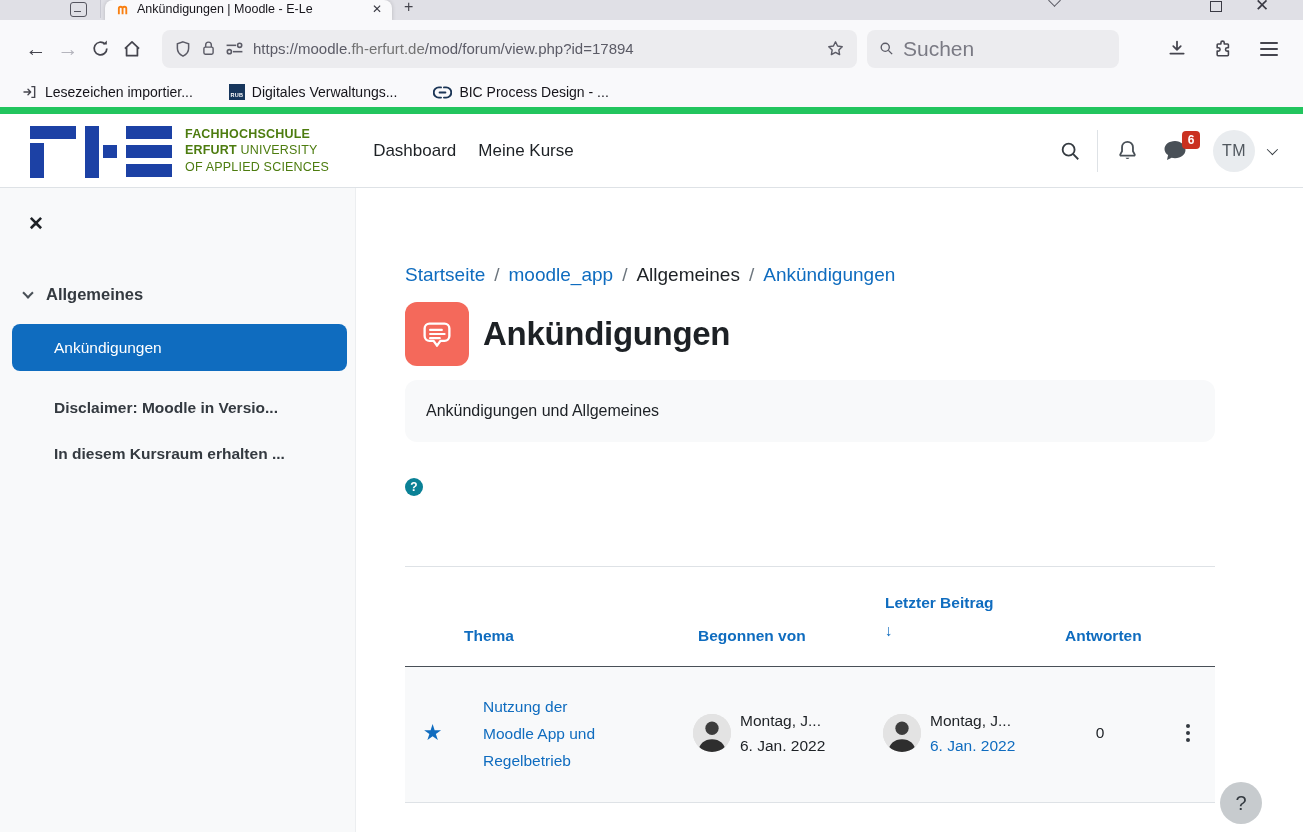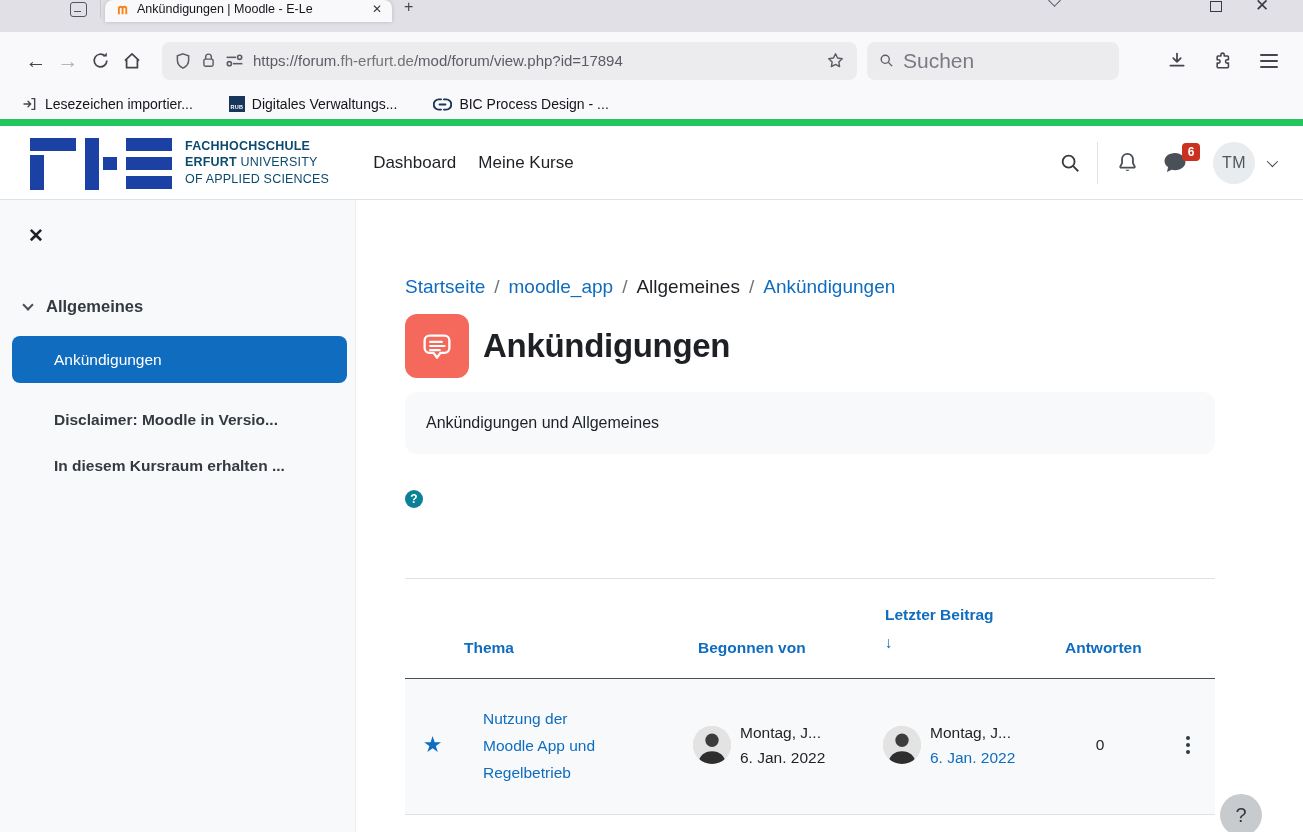--- a/index.html
+++ b/index.html
@@ -1,21 +1,21 @@
 <!DOCTYPE html>
 <html><head>
 <meta charset="utf-8">
 <style>
   * { margin:0; padding:0; box-sizing:border-box; }
   html,body { width:1303px; height:832px; overflow:hidden; background:#fff;
     font-family:"Liberation Sans", sans-serif; }
   svg { display:block; }
 
   
-  .titlebar { position:relative; height:32px; background:#e0e0e6; overflow:hidden; }
+  .titlebar { position:relative; height:20px; background:#e0e0e6; overflow:hidden; }
   .ffview { position:absolute; left:70px; top:2px; width:17px; height:15px;
     border:1.6px solid #55555f; border-radius:3px; background:transparent; }
   .ffview::after{content:"";position:absolute;left:3px;top:3px;width:7px;height:5px;border-bottom:1.6px solid #55555f;}
   .tabsep { position:absolute; left:100px; top:0; width:1px; height:18px; background:#c9c9d2; }
   .tab { position:absolute; left:105px; top:0; width:287px; height:22px; background:#f9f9fb;
     border-radius:8px 8px 0 0; box-shadow:0 0 4px rgba(0,0,0,.18); display:flex; align-items:center;
     padding:0 10px 4px 12px; gap:7px; }
   .tab-title { font-size:12.5px; color:#15141a; white-space:nowrap; overflow:hidden; flex:1;
     -webkit-mask-image:linear-gradient(90deg,#000 85%,transparent); mask-image:linear-gradient(90deg,#000 85%,transparent);}
   .tab-close { font-size:12px; color:#3a3a44; line-height:1; }
@@ -60,21 +60,21 @@
   .g-f { width:46px; height:54px; }
   .g-f .b1 { left:0; top:2px; width:46px; height:13px; }
   .g-f .b2 { left:0; top:19px; width:14px; height:35px; }
   .g-h { width:32px; height:54px; }
   .g-h .b1 { left:0; top:2px; width:14px; height:52px; }
   .g-h .b2 { left:18px; top:21px; width:14px; height:13px; }
   .g-e { width:46px; height:54px; }
   .g-e .b1 { left:0; top:2px; width:46px; height:13px; }
   .g-e .b2 { left:0; top:21px; width:46px; height:13px; }
   .g-e .b3 { left:0; top:40px; width:46px; height:13px; }
-  .logo-text { color:#0c4a6e; font-size:12.5px; line-height:16.5px; letter-spacing:.2px; }
+  .logo-text { color:#4d7c0f; font-size:12.5px; line-height:16.5px; letter-spacing:.2px; }
   .logo-text .bold { font-weight:bold; }
   .site-nav { display:flex; gap:22px; margin-left:44px; }
   .site-nav a { font-size:17px; color:#1d2125; text-decoration:none; padding:6px 0; }
   .hdr-right { margin-left:auto; display:flex; align-items:center; }
   .hdr-divider { width:1px; height:42px; background:#dee2e6; margin:0 18px 0 16px; }
   .hdr-ic { position:relative; display:flex; align-items:center; justify-content:center; }
   .badge { position:absolute; top:-9px; right:-13px; min-width:18px; height:18px; background:#ca3120;
     color:#fff; font-size:12px; font-weight:bold; border-radius:4px; display:flex; align-items:center;
     justify-content:center; padding:0 4px; }
   .avatar-initials { width:42px; height:42px; border-radius:50%; background:#e9ecef; color:#50575e;
@@ -195,21 +195,21 @@
     <svg width="15" height="17" viewBox="0 0 20 24">
       <rect x="3.5" y="10" width="13" height="10" rx="2" fill="none" stroke="#5b5b66" stroke-width="2"></rect>
       <path d="M6 10V7a4 4 0 0 1 8 0v3" fill="none" stroke="#5b5b66" stroke-width="2"></path>
     </svg>
     <svg width="19" height="15" viewBox="0 0 24 18">
       <line x1="2" y1="5" x2="14" y2="5" stroke="#5b5b66" stroke-width="2"></line>
       <circle cx="18.5" cy="5" r="2.6" fill="none" stroke="#5b5b66" stroke-width="2"></circle>
       <circle cx="5.5" cy="13" r="2.6" fill="none" stroke="#5b5b66" stroke-width="2"></circle>
       <line x1="10" y1="13" x2="22" y2="13" stroke="#5b5b66" stroke-width="2"></line>
     </svg>
-    <span class="url-text"><span class="dim">https://forum.</span><span class="domain">fh-erfurt.de</span><span class="dim">/mod/forum/view.php?id=17894</span></span>
+    <span class="url-text"><span class="dim">https://moodle.</span><span class="domain">fh-erfurt.de</span><span class="dim">/mod/forum/view.php?id=17894</span></span>
     <svg width="19" height="19" viewBox="0 0 24 24">
       <path d="M12 3.5l2.6 5.4 5.9.8-4.3 4.1 1 5.9-5.2-2.8-5.2 2.8 1-5.9L3.5 9.7l5.9-.8z" fill="none" stroke="#5b5b66" stroke-width="1.8" stroke-linejoin="round"></path>
     </svg>
   </div>
 
   <div class="searchbar">
     <svg width="15" height="15" viewBox="0 0 24 24">
       <circle cx="10" cy="10" r="6.5" fill="none" stroke="#5b5b66" stroke-width="2.2"></circle>
       <line x1="15" y1="15" x2="21" y2="21" stroke="#5b5b66" stroke-width="2.2"></line>
     </svg>

